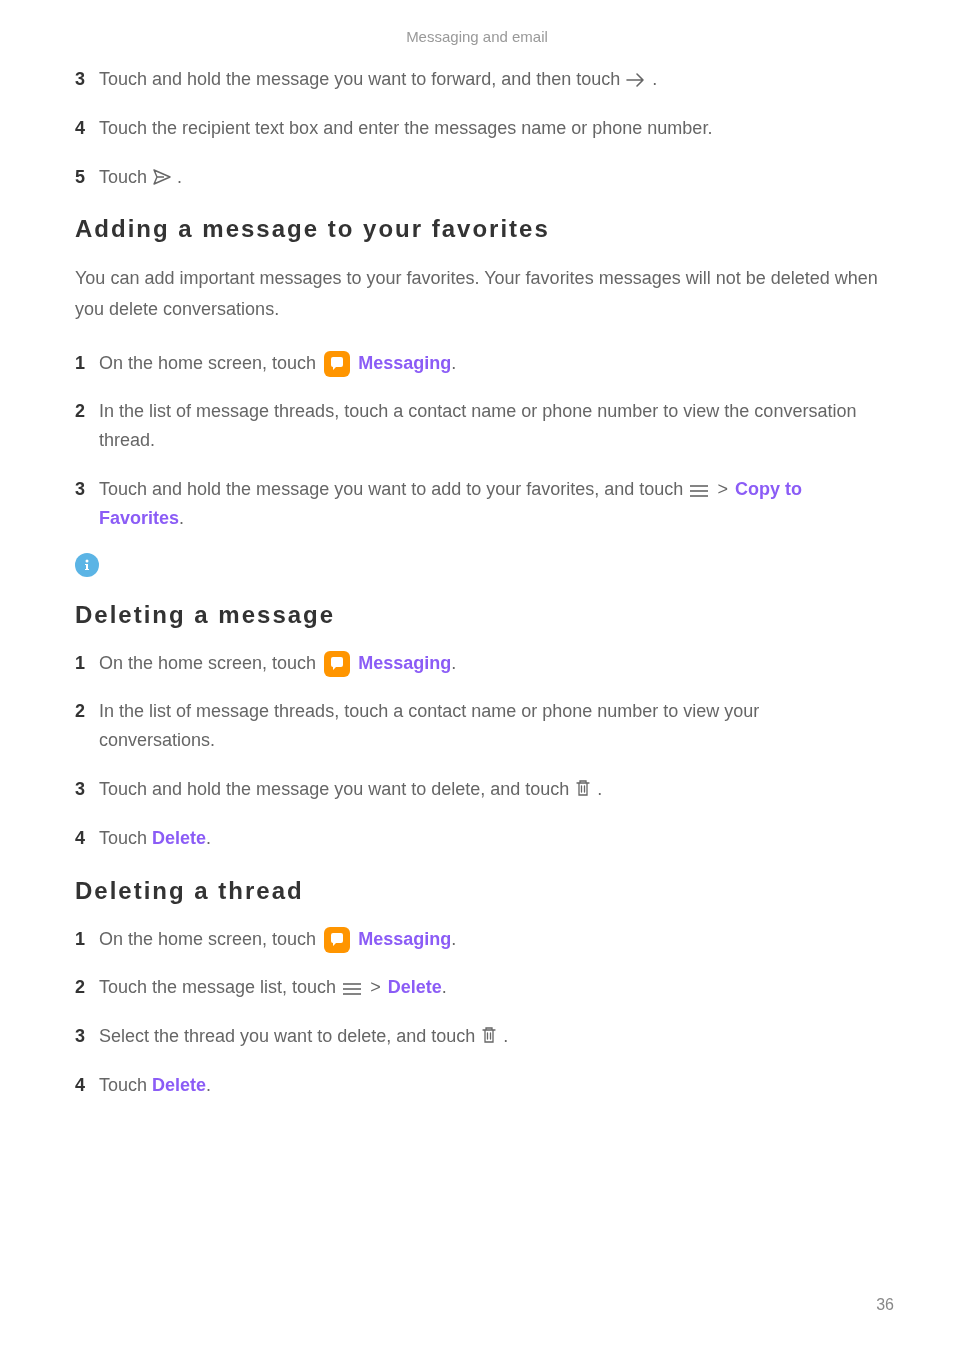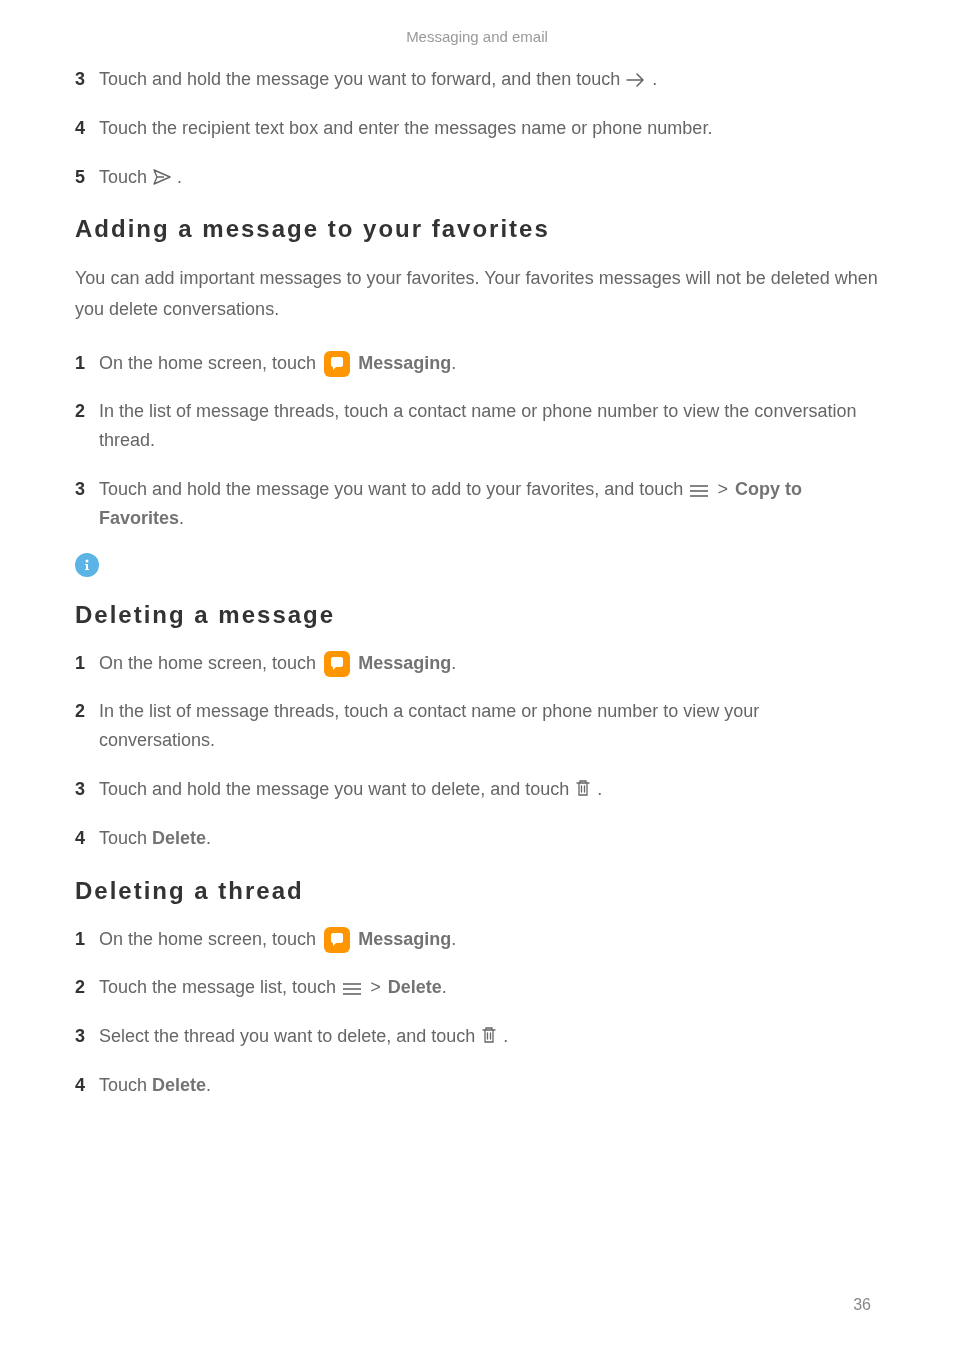--- a/index.html
+++ b/index.html
@@ -45,21 +45,21 @@
       margin-bottom: 20px;
     }
     .body-text {
       font-size: 18px;
       color: #666;
       line-height: 1.7;
       margin-bottom: 24px;
     }
     .bold-inline {
       font-weight: bold;
-      color: #737373;
+      color: #8b5cf6;
     }
     .gt {
       color: #666;
       margin: 0 2px;
     }
     .messaging-icon {
       display: inline-flex;
       align-items: center;
       justify-content: center;
       width: 26px;
@@ -88,21 +88,21 @@
       margin-top: 6px;
     }
     .info-text {
       font-size: 18px;
       color: #666;
       line-height: 1.6;
     }
     .page-num {
       position: absolute;
       bottom: 38px;
-      right: 83px;
+      right: 60px;
       font-size: 16px;
       color: #888;
     }
     svg { display: block; }
     .inline-svg { display: inline-block; vertical-align: -3px; }
   </style>
 </head>
 <body>
 
 <div class="header-text">Messaging and email</div>

